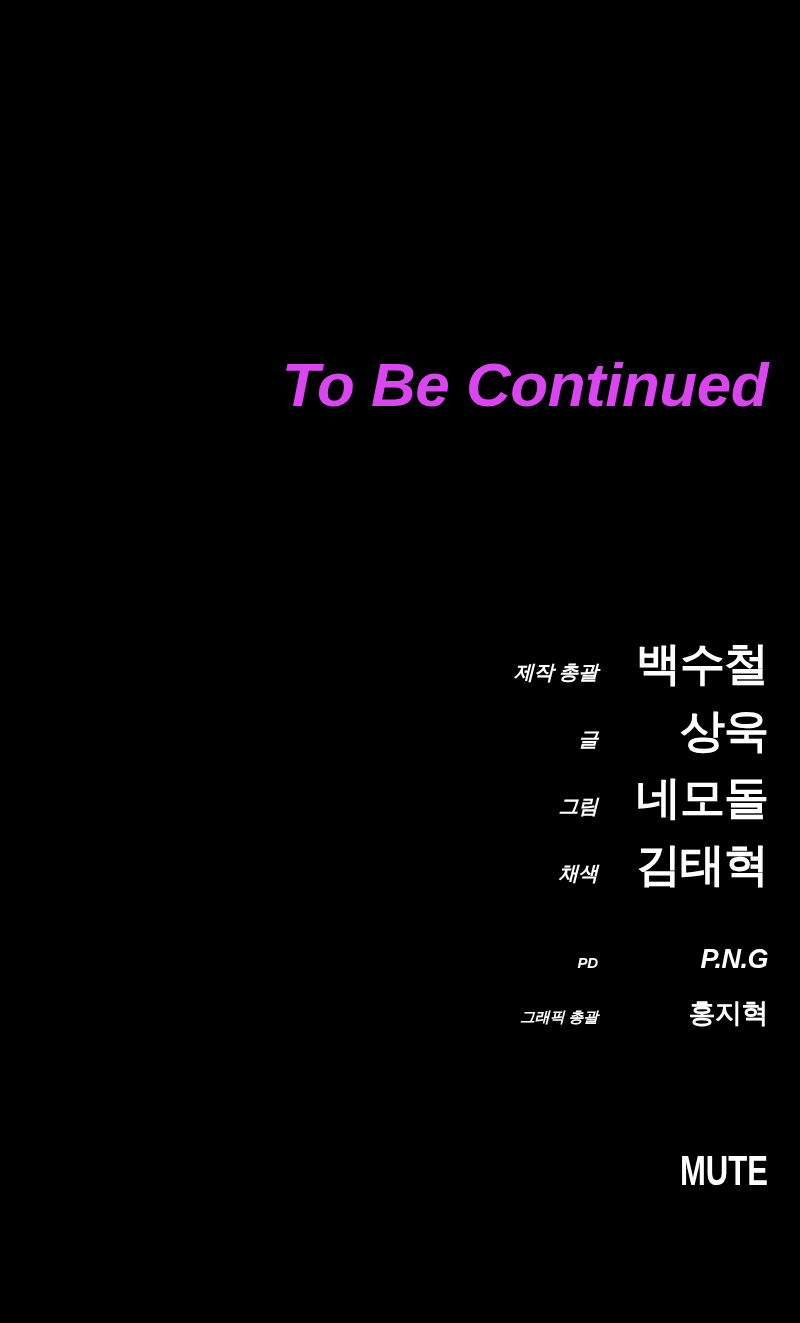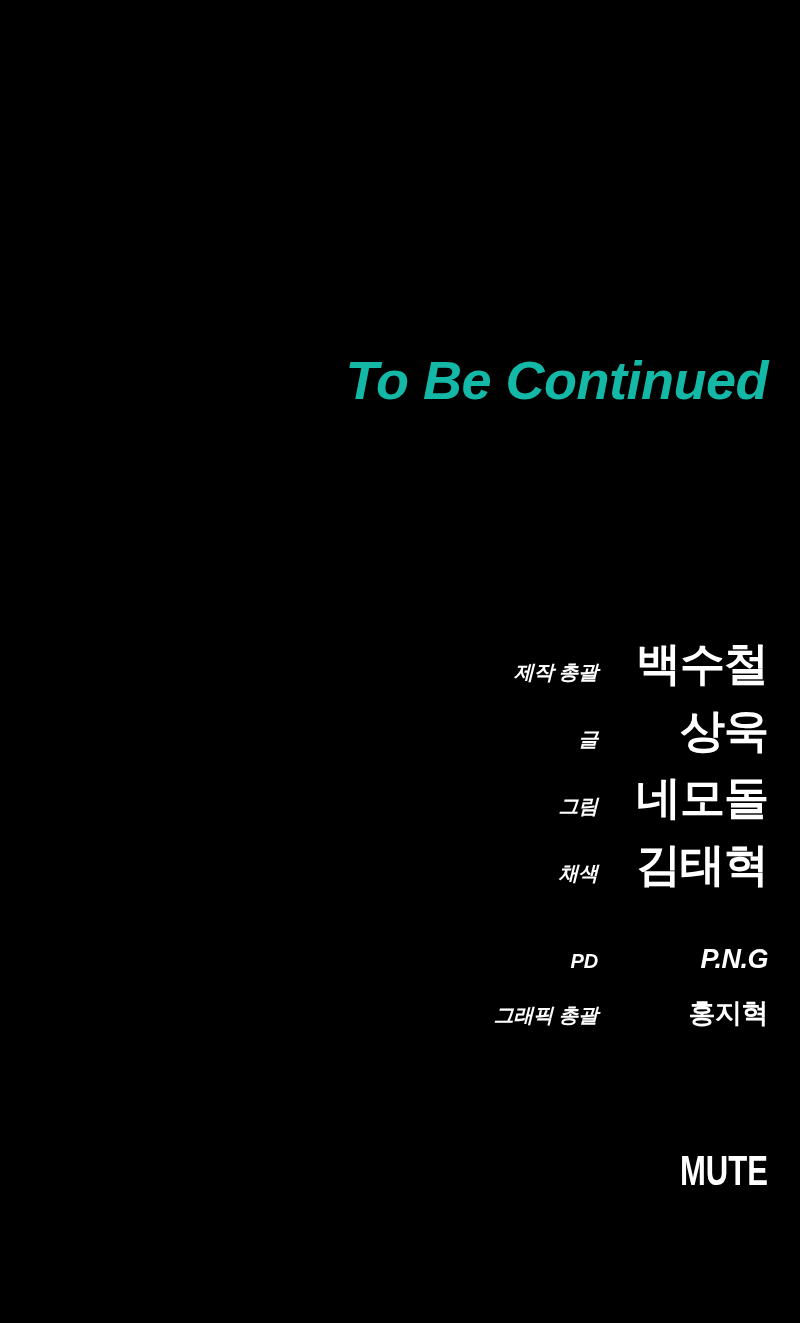--- a/index.html
+++ b/index.html
@@ -23,26 +23,26 @@
     position: absolute;
     left: 0;
     top: 352px;
     width: 768px;
     text-align: right;
   }
 
   #title-text {
     display: inline-block;
     font-family: "Liberation Sans", "DejaVu Sans", sans-serif;
-    font-size: 54px;
+    font-size: 62px;
     font-weight: 700;
     font-style: italic;
     letter-spacing: -0.5px;
     line-height: 1.05;
-    color: #14b8a6;
+    color: #d946ef;
     white-space: nowrap;
   }
 
   
   #credits-primary {
     position: absolute;
     left: 0;
     top: 634px;
     width: 768px;
   }
@@ -102,21 +102,21 @@
     top: 944px;
     width: 768px;
   }
 
   .credit-row.minor {
     height: 51px;
   }
 
   .credit-row.minor .credit-label {
     width: 598px;
-    font-size: 20px;
+    font-size: 15px;
     letter-spacing: -0.2px;
     margin-left: 32px;
   }
 
   .credit-row.minor .credit-name {
     width: 170px;
     font-size: 27px;
     letter-spacing: -0.5px;
   }
 

